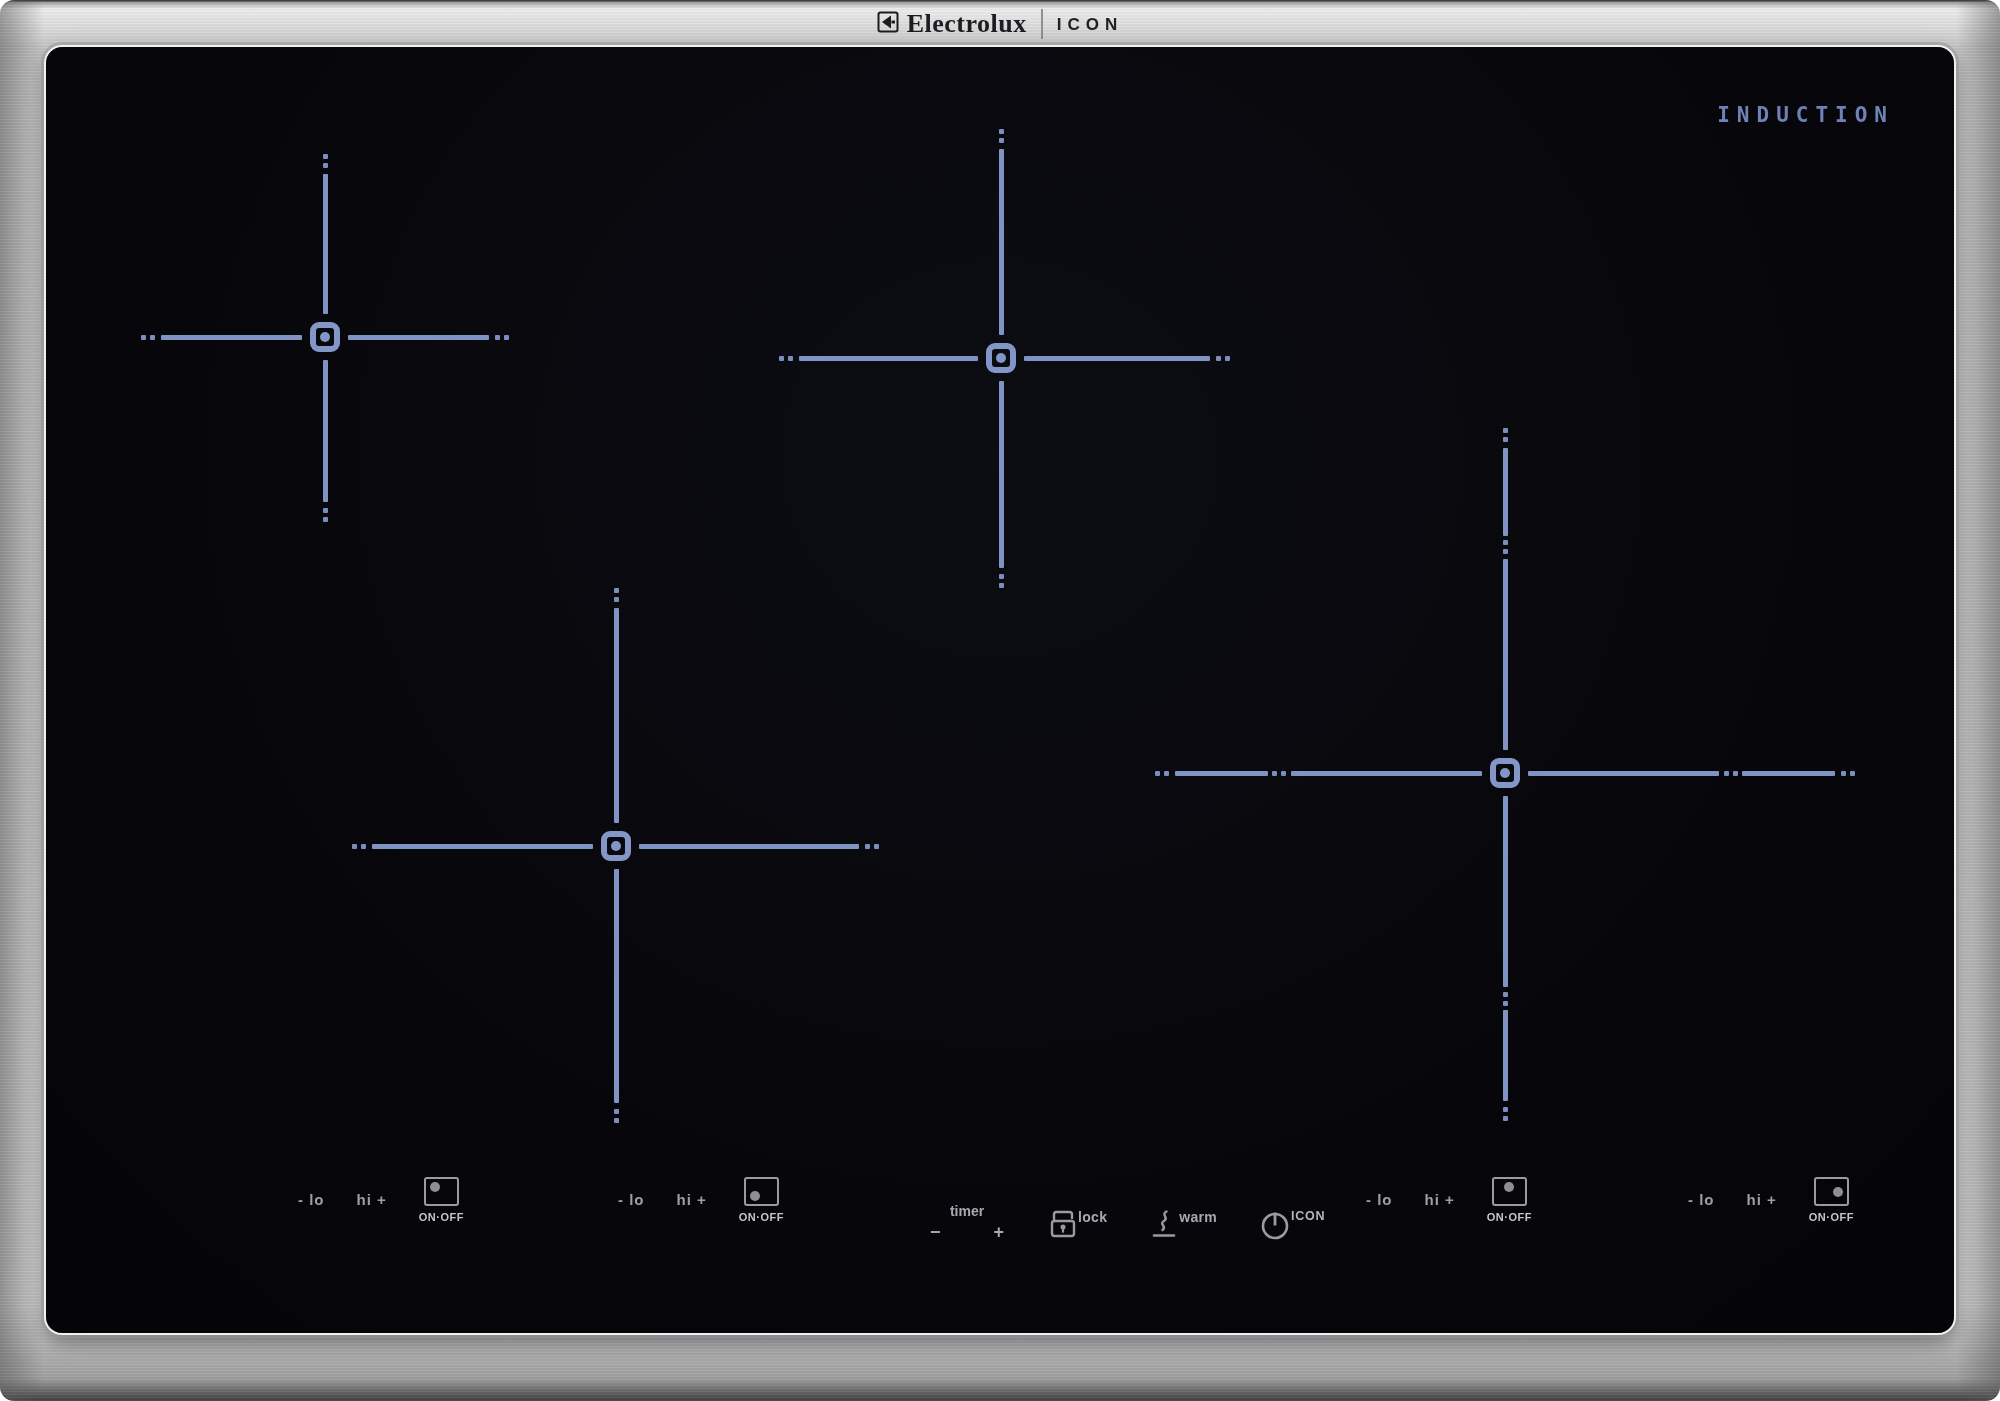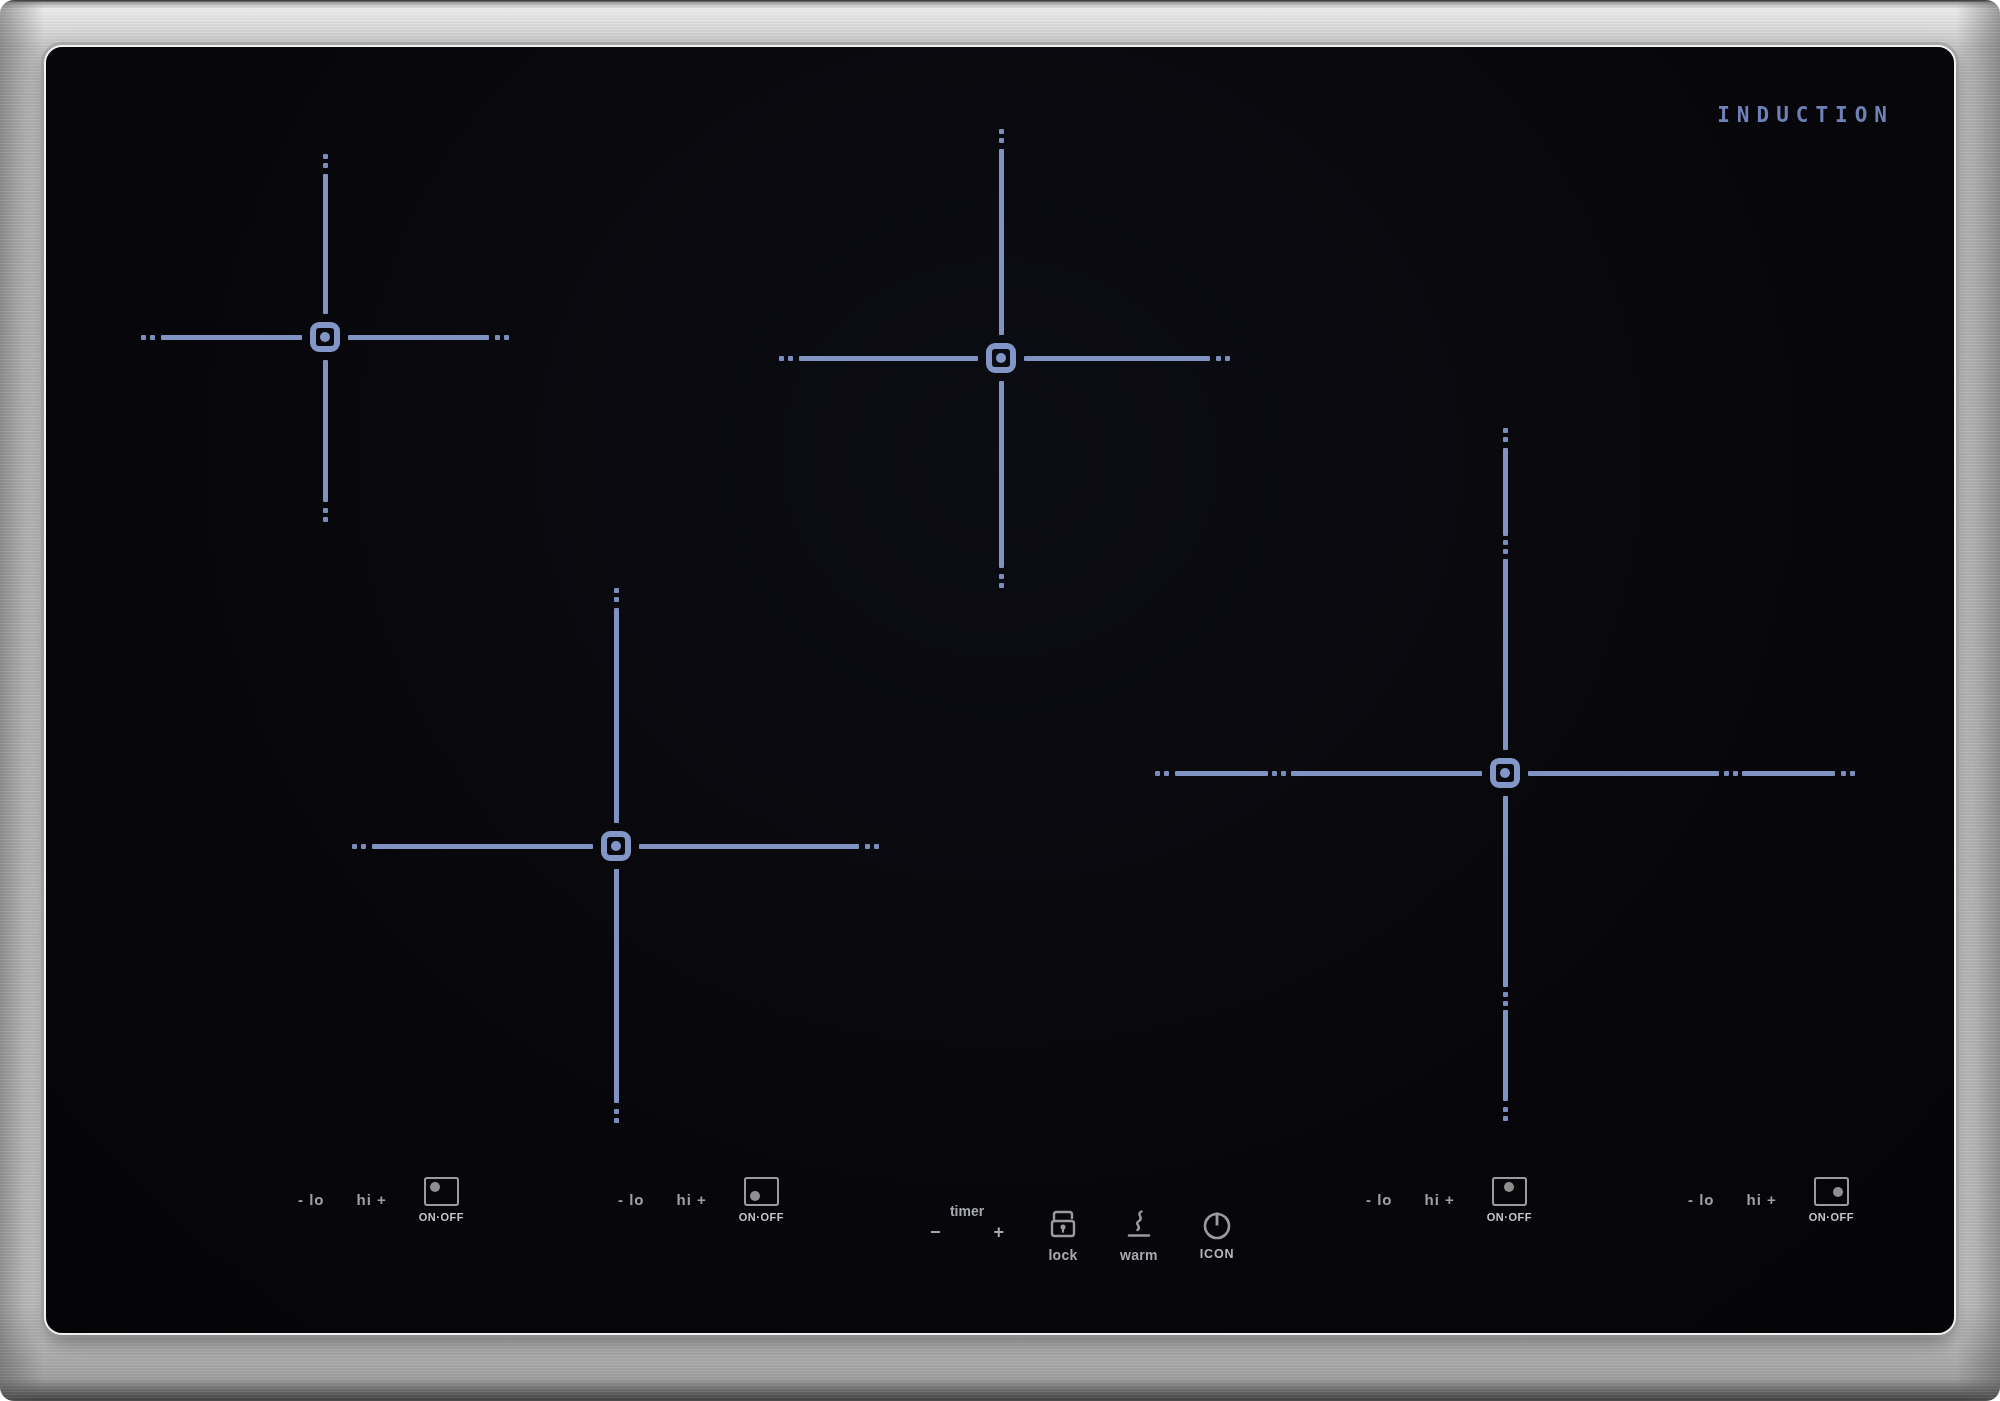--- a/index.html
+++ b/index.html
@@ -67,31 +67,45 @@
   .dot-top-left      { top:3px; left:4px; }
   .dot-bottom-left   { bottom:3px; left:4px; }
   .dot-top-center    { top:3px; left:50%; transform:translateX(-50%); }
   .dot-center-right  { top:50%; right:4px; transform:translateY(-50%); }
   .onoff-label { margin-top:5px; font-size:11px; font-weight:700; letter-spacing:.5px; color:#c4c6c9; }
   .center-group { position:absolute; top:1156px; left:882px; display:flex; gap:42px; align-items:flex-start; }
   .timer-ctrl { display:flex; flex-direction:column; align-items:center; width:78px; }
   .timer-label { font-size:14px; font-weight:700; color:#a6aab0; }
   .timer-row { display:flex; justify-content:space-between; width:100%; margin-top:4px; }
   .timer-key { font-size:18px; line-height:18px; color:#a6aab0; font-weight:700; background:none; border:none; padding:0 2px; }
-  .icon-ctrl { display:flex; flex-direction:column; align-items:center; }
+  .icon-ctrl { display:flex; flex-direction:row; }
   .icon-btn { background:none; border:none; padding:0; margin-top:6px; height:32px; display:block; }
   .icon-label { margin-top:6px; font-size:14px; font-weight:700; color:#a6aab0; letter-spacing:.3px; }
   .icon-label.caps { font-size:12.5px; letter-spacing:.8px; color:#b3b6ba; }
 </style>
 </head>
 <body>
 
 <div class="stage">
   <div class="frame"></div>
 
+  <div class="brandbar">
+    <div class="brand-mark">
+      <span>
+        <svg width="22" height="22" viewBox="0 0 22 22">
+          <rect x="1.5" y="1.5" width="19" height="19" rx="2" fill="none" stroke="#1c1d21" stroke-width="2"></rect>
+          <polygon points="5,11 14,4.5 14,17.5" fill="#1c1d21"></polygon>
+          <rect x="14.5" y="9.5" width="3.5" height="3" fill="#1c1d21"></rect>
+        </svg>
+      </span>
+      <span class="brand-word">Electrolux</span>
+    </div>
+    <div class="brand-divider"></div>
+    <span class="brand-series">ICON</span>
+  </div>
 
   <div class="glass">
     <div class="induction-badge">INDUCTION</div>
 
     <div id="burner-layer">
         <div class="burner" style="left: 279px; top: 290px;">
           <div class="burner-square">
             <div class="burner-square-dot"></div>
           </div>
           <div class="arm-line" style="width: 141px; height: 5px; left: -164px; top: -2.5px;"></div>

